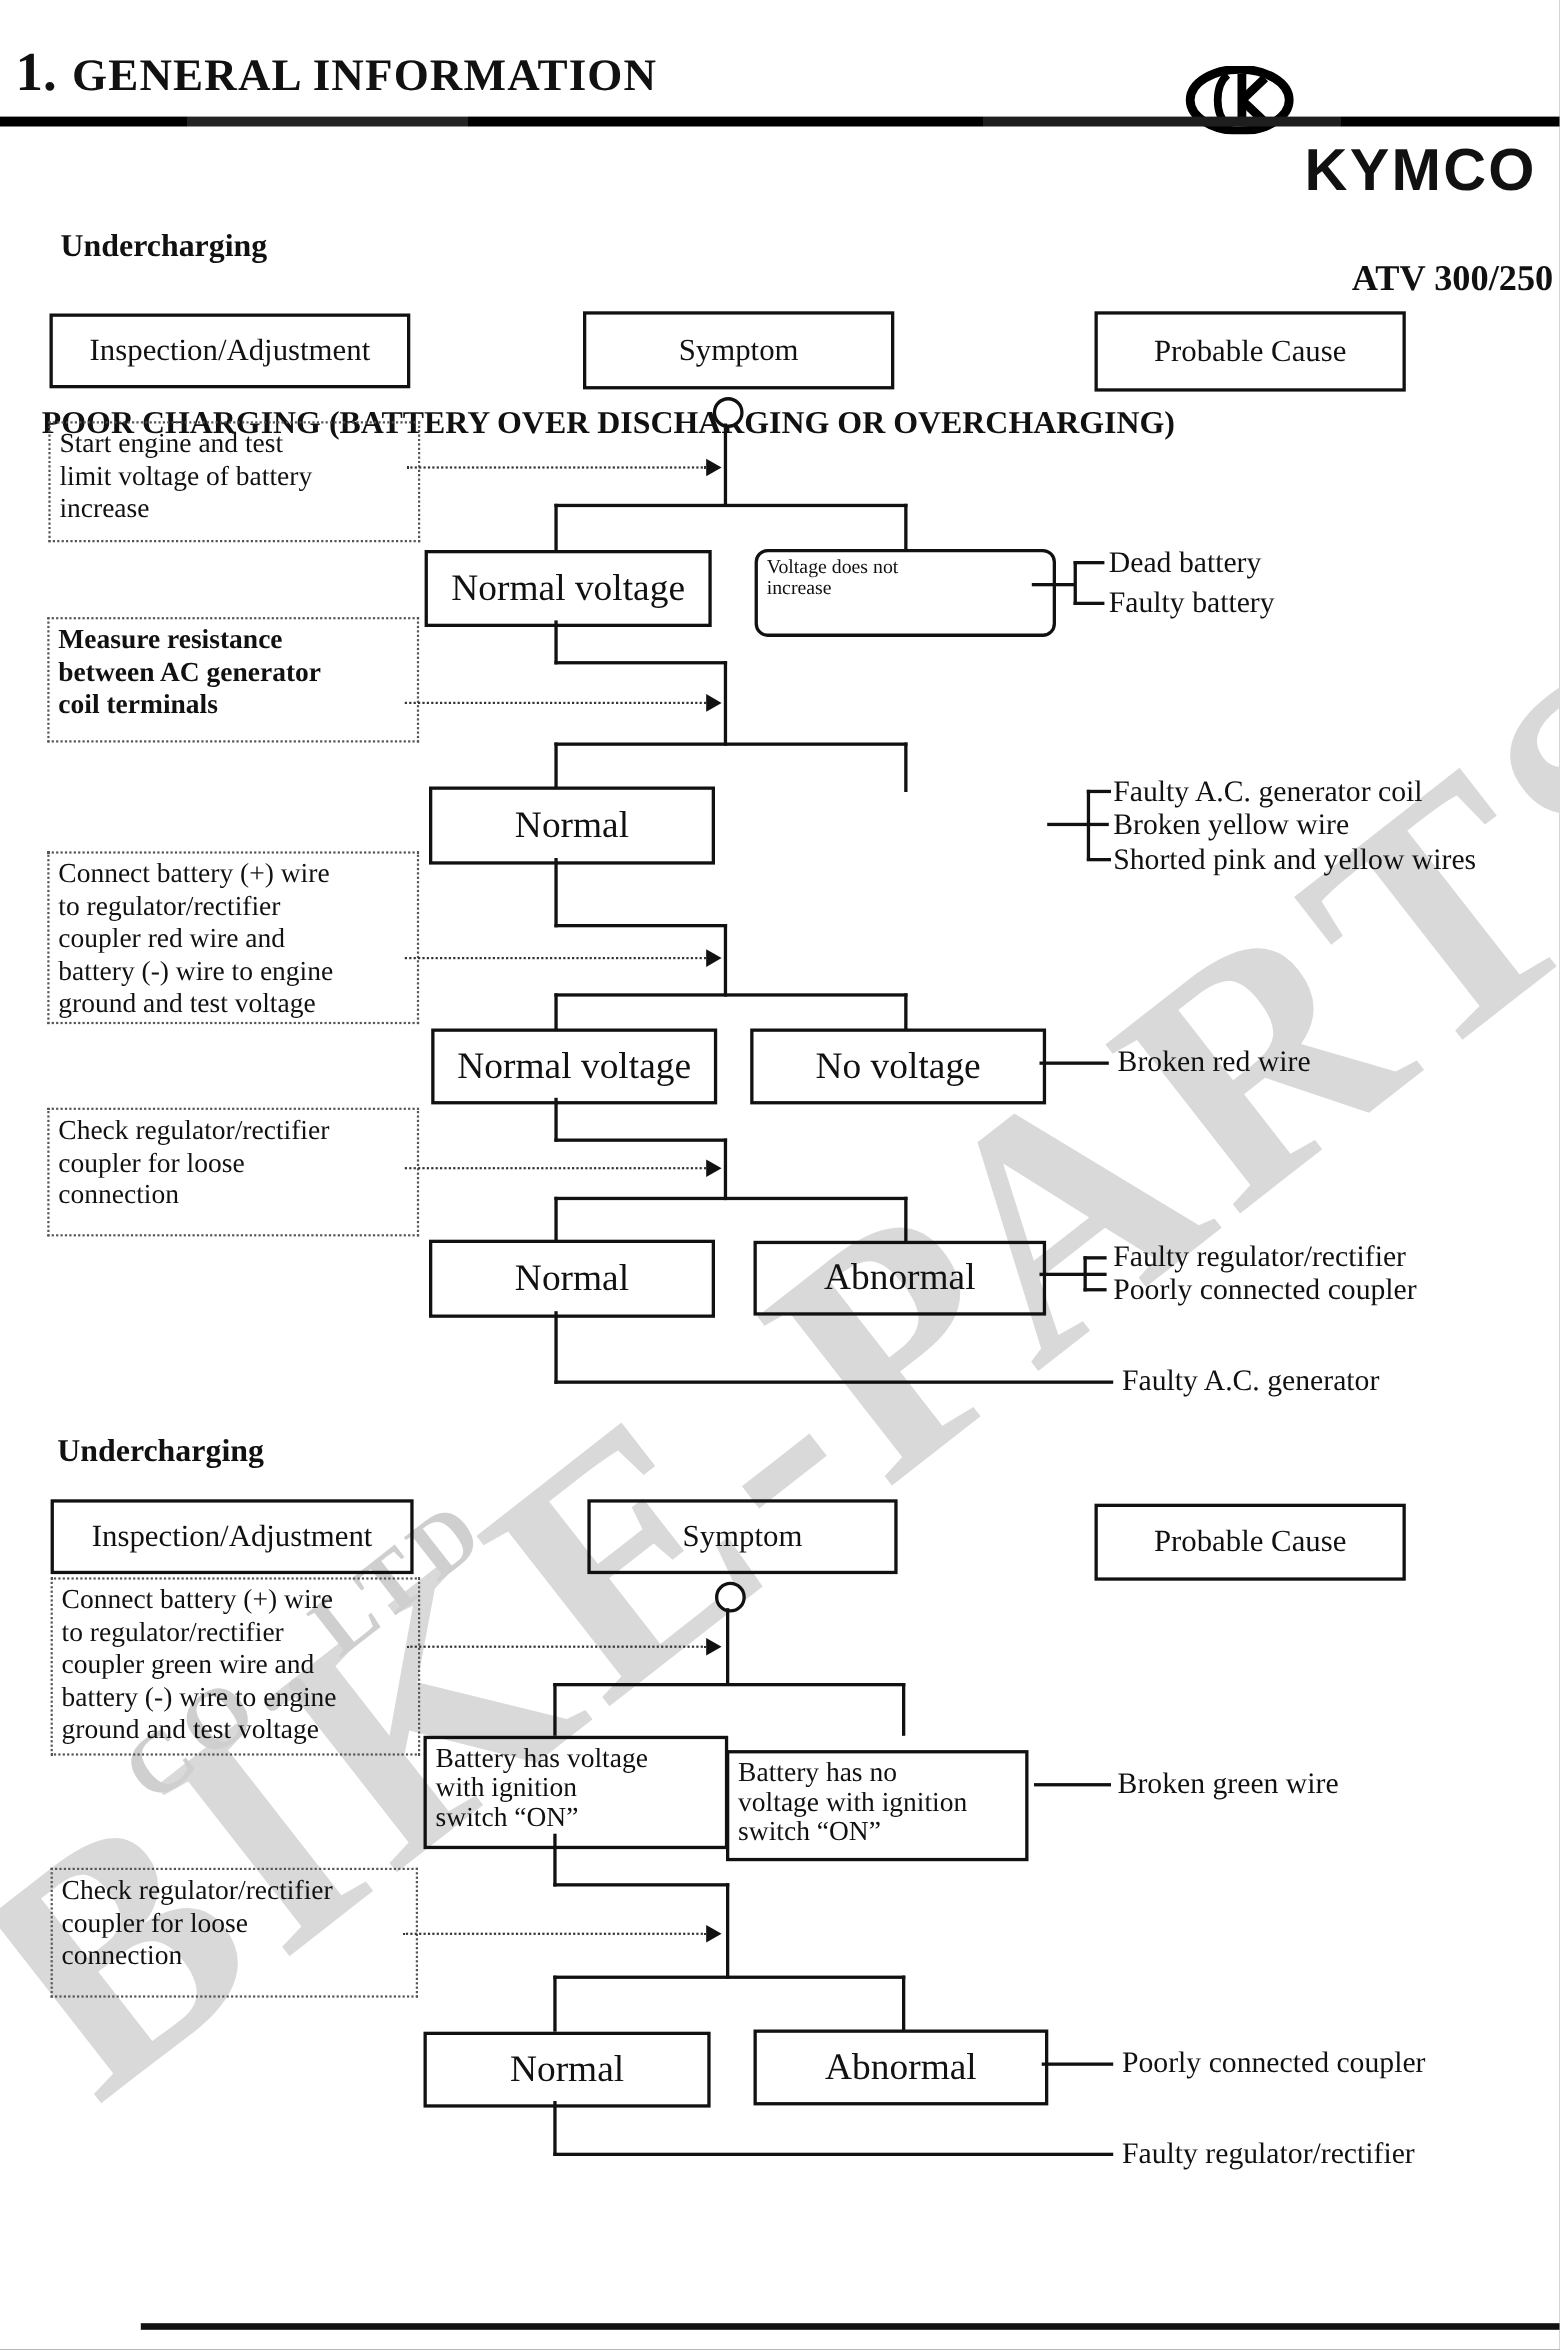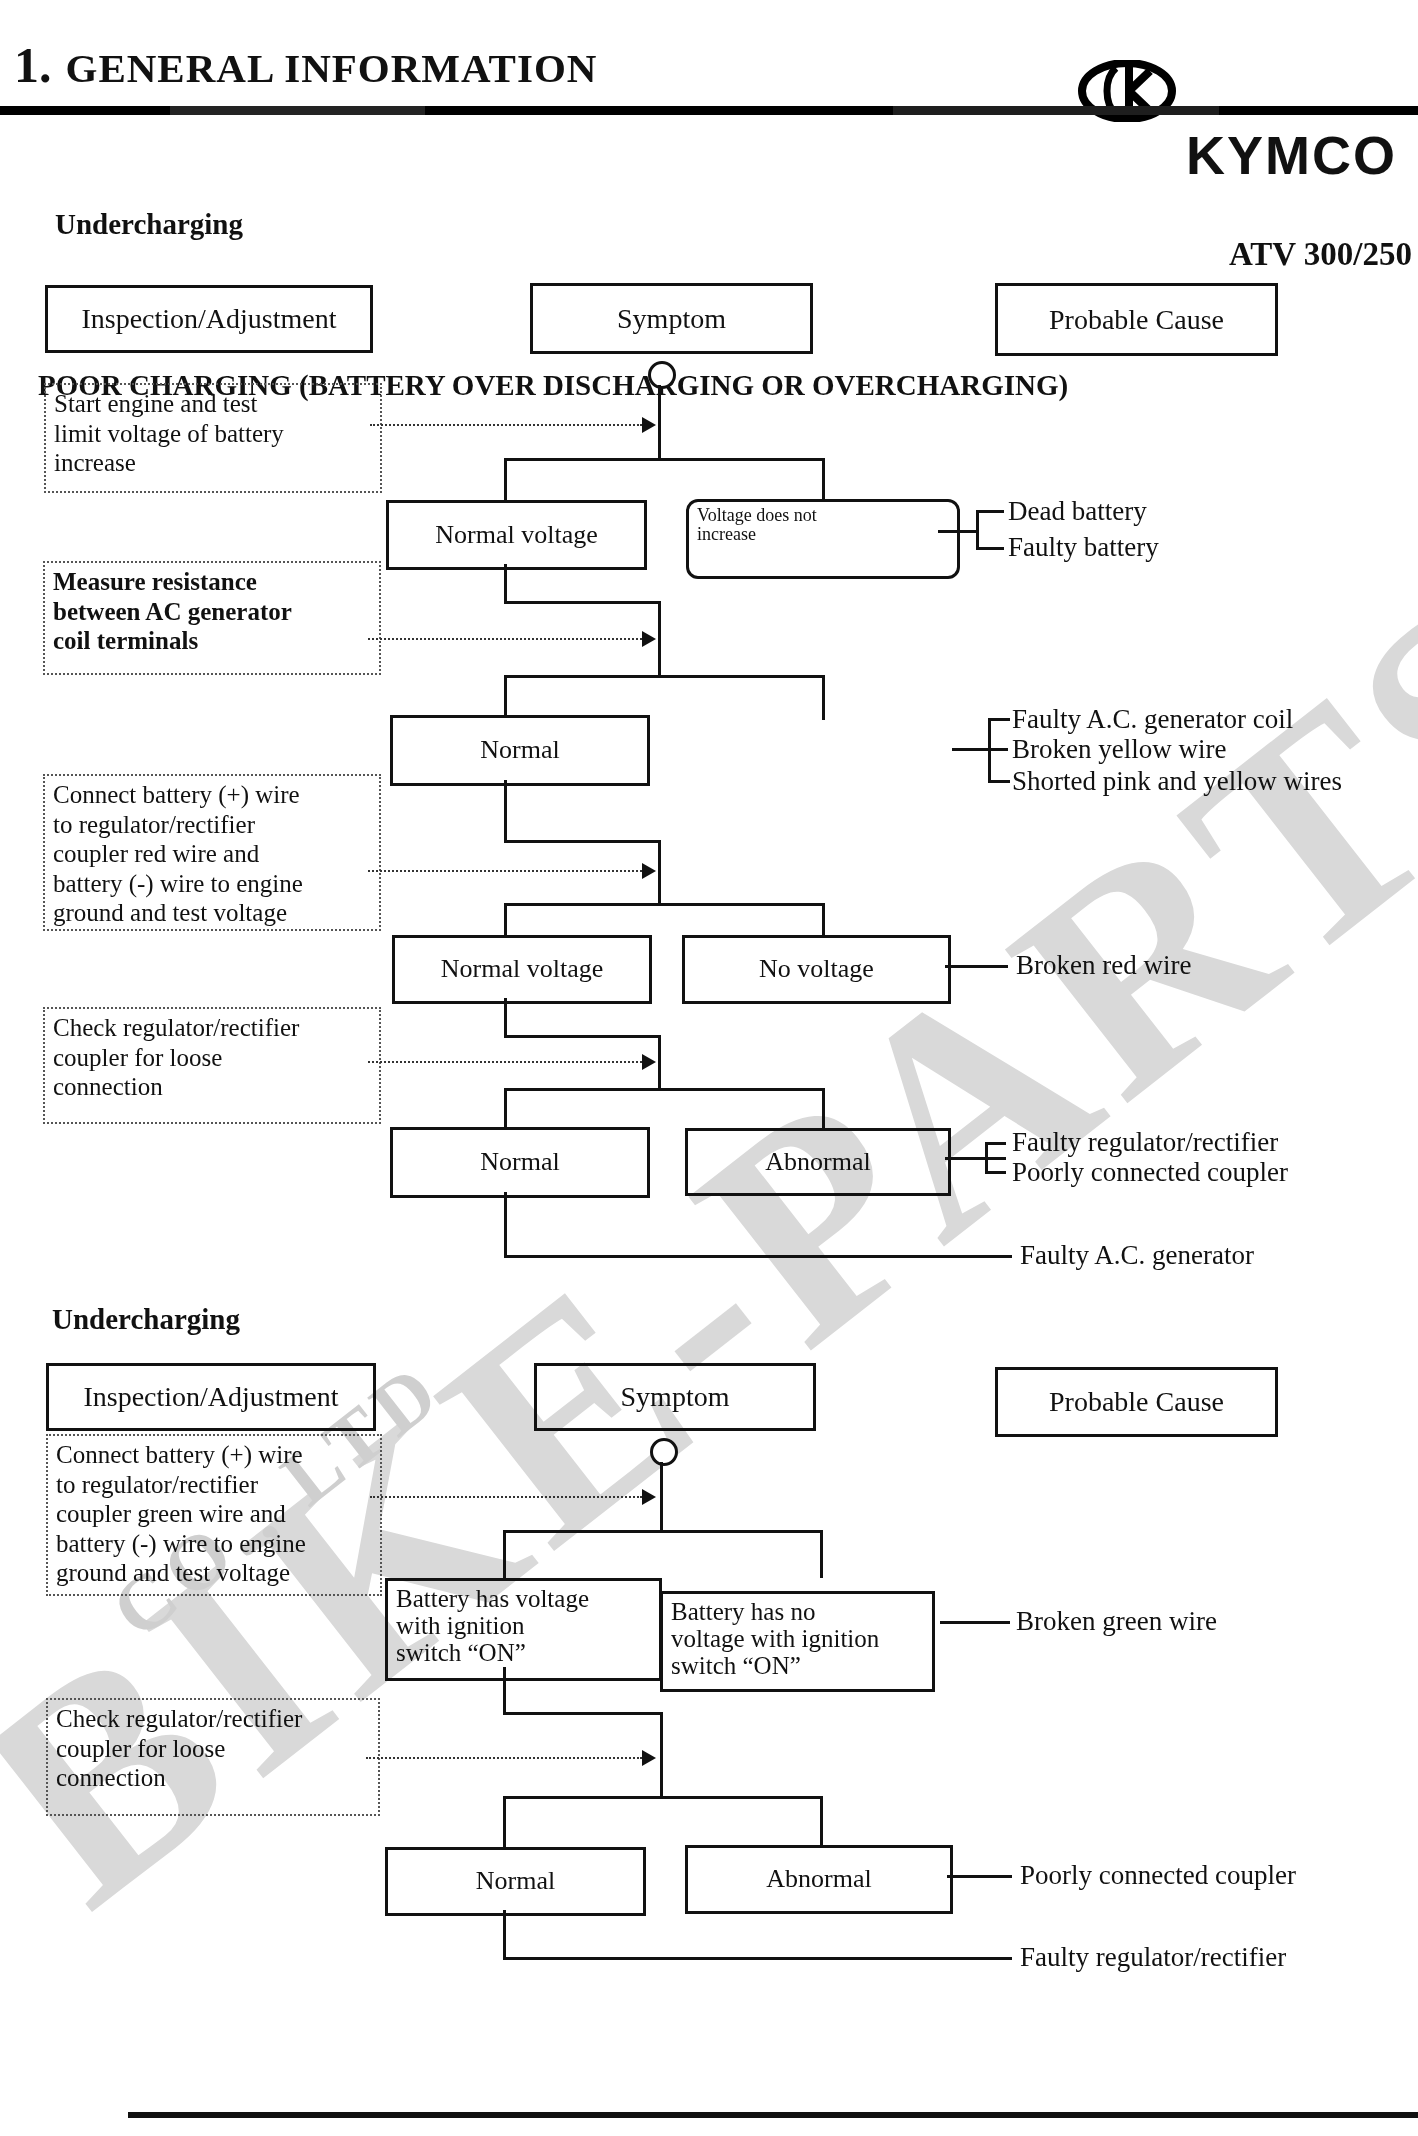--- a/index.html
+++ b/index.html
@@ -5,21 +5,21 @@
   html,body{margin:0;padding:0;background:#888;}
   .page{position:relative;width:1418px;height:2136px;background:#fff;overflow:hidden;
         font-family:"Liberation Serif", serif;color:#111;}
   .abs{position:absolute;}
   .wm{position:absolute;color:#d9d9d9;font-weight:bold;white-space:nowrap;z-index:0;
       transform:rotate(-38deg);transform-origin:0 0;font-family:"Liberation Serif",serif;}
   .z{position:relative;z-index:1;}
   .hline{position:absolute;background:#111;height:3px;z-index:1;}
   .vline{position:absolute;background:#111;width:3px;z-index:1;}
   .box{position:absolute;border:3px solid #111;display:flex;align-items:center;justify-content:center;
-       font-size:26px;text-align:center;z-index:1;background:transparent;line-height:1.1;}
+       font-size:34px;text-align:center;z-index:1;background:transparent;line-height:1.1;}
   .box-ml{position:absolute;border:3px solid #111;font-size:25px;text-align:left;z-index:1;
           padding:4px 8px;line-height:1.08;background:transparent;}
   .hdr{position:absolute;border:3px solid #111;display:flex;align-items:center;justify-content:center;
        font-size:28px;z-index:1;background:transparent;}
   .step{position:absolute;border:2px dotted #555;font-size:25px;line-height:1.18;
         padding:4px 8px;z-index:1;background:transparent;}
   .cause{position:absolute;font-size:27px;line-height:1.15;white-space:nowrap;z-index:1;}
   .dotline{position:absolute;border-top:2px dotted #333;z-index:1;}
   .ahead{position:absolute;width:0;height:0;border-left:14px solid #111;
          border-top:8px solid transparent;border-bottom:8px solid transparent;z-index:1;}

